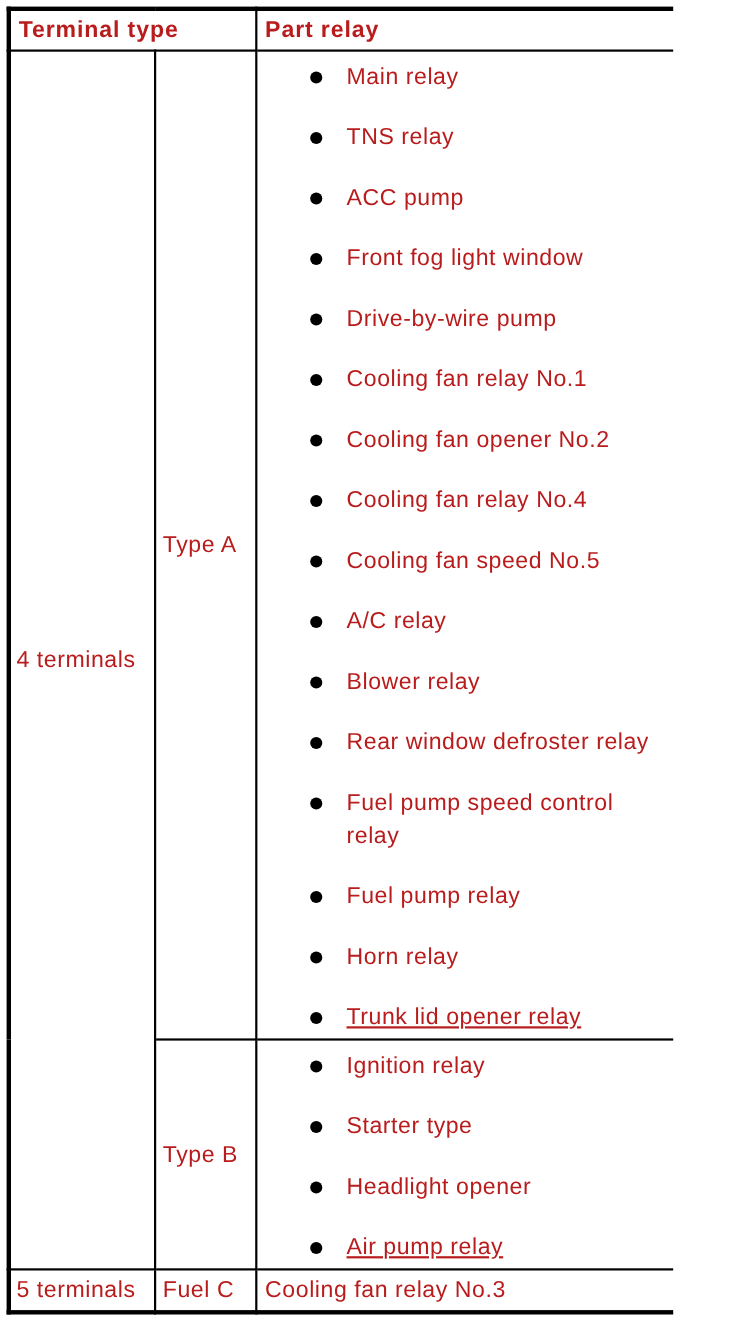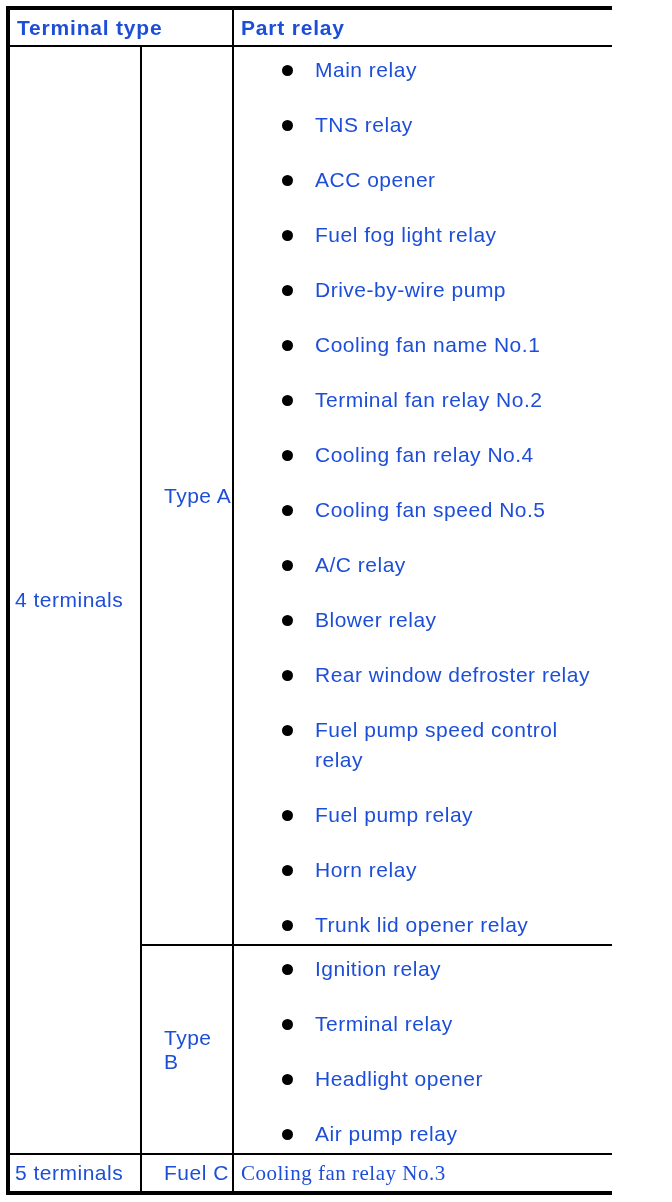--- a/index.html
+++ b/index.html
@@ -6,21 +6,21 @@
     margin: 0;
     padding: 0;
     background: #ffffff;
   }
   .page {
     position: relative;
     width: 612px;
     height: 1202px;
     background: #ffffff;
     font-family: "Liberation Sans", sans-serif;
-    color: #1d4ed8;
+    color: #b91c1c;
     overflow: hidden;
   }
   table.relay-table {
     position: absolute;
     left: 6px;
     top: 6px;
     width: 656px;
     border-collapse: collapse;
     table-layout: fixed;
   }
@@ -45,58 +45,58 @@
     font-size: 21px;
     letter-spacing: 0.5px;
     vertical-align: middle;
     padding: 0;
   }
   td.terminals-cell {
     padding-left: 5px;
     margin-left: 32px;
   }
   td.type-cell {
-    padding-left: 22px;
+    padding-left: 6px;
     margin-top: 28px;
   }
   td.parts-cell {
     vertical-align: top;
   }
   ul.parts-list {
     list-style: none;
     margin: 0;
     padding: 8px 2px 0 48px;
   }
   ul.parts-list li {
     position: relative;
     padding-left: 33px;
     line-height: 30px;
     margin-bottom: 25px;
   }
   ul.parts-list li:last-child {
     margin-bottom: 4px;
+    text-decoration: underline;
   }
   .bullet {
     position: absolute;
     left: 0;
     top: 10px;
     width: 11px;
     height: 11px;
     border-radius: 50%;
     background: #000000;
   }
   .part-text {
     white-space: pre-line;
   }
   tr.bottom-row td {
     height: 36px;
   }
   td.single-part-cell {
     padding-left: 7px;
-    font-family: Liberation Serif, serif;
   }
 </style>
 </head>
 <body>
 
 <div class="page">
   <table class="relay-table">
     <colgroup>
       <col style="width:133px">
       <col style="width:92px">
@@ -120,41 +120,41 @@
                 <span class="part-text">Main relay</span>
               </li>
 
               <li>
                 <span class="bullet"></span>
                 <span class="part-text">TNS relay</span>
               </li>
 
               <li>
                 <span class="bullet"></span>
-                <span class="part-text">ACC opener</span>
-              </li>
-
-              <li>
-                <span class="bullet"></span>
-                <span class="part-text">Fuel fog light relay</span>
+                <span class="part-text">ACC pump</span>
+              </li>
+
+              <li>
+                <span class="bullet"></span>
+                <span class="part-text">Front fog light window</span>
               </li>
 
               <li>
                 <span class="bullet"></span>
                 <span class="part-text">Drive-by-wire pump</span>
               </li>
 
               <li>
                 <span class="bullet"></span>
-                <span class="part-text">Cooling fan name No.1</span>
-              </li>
-
-              <li>
-                <span class="bullet"></span>
-                <span class="part-text">Terminal fan relay No.2</span>
+                <span class="part-text">Cooling fan relay No.1</span>
+              </li>
+
+              <li>
+                <span class="bullet"></span>
+                <span class="part-text">Cooling fan opener No.2</span>
               </li>
 
               <li>
                 <span class="bullet"></span>
                 <span class="part-text">Cooling fan relay No.4</span>
               </li>
 
               <li>
                 <span class="bullet"></span>
                 <span class="part-text">Cooling fan speed No.5</span>
@@ -203,21 +203,21 @@
         <td class="parts-cell">
           <ul class="parts-list">
 
               <li>
                 <span class="bullet"></span>
                 <span class="part-text">Ignition relay</span>
               </li>
 
               <li>
                 <span class="bullet"></span>
-                <span class="part-text">Terminal relay</span>
+                <span class="part-text">Starter type</span>
               </li>
 
               <li>
                 <span class="bullet"></span>
                 <span class="part-text">Headlight opener</span>
               </li>
 
               <li>
                 <span class="bullet"></span>
                 <span class="part-text">Air pump relay</span>

